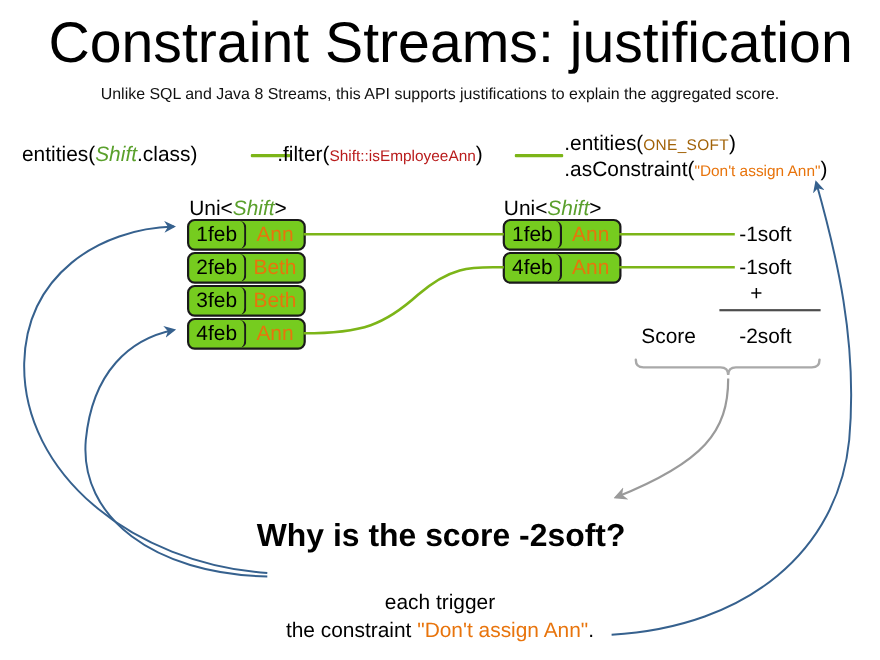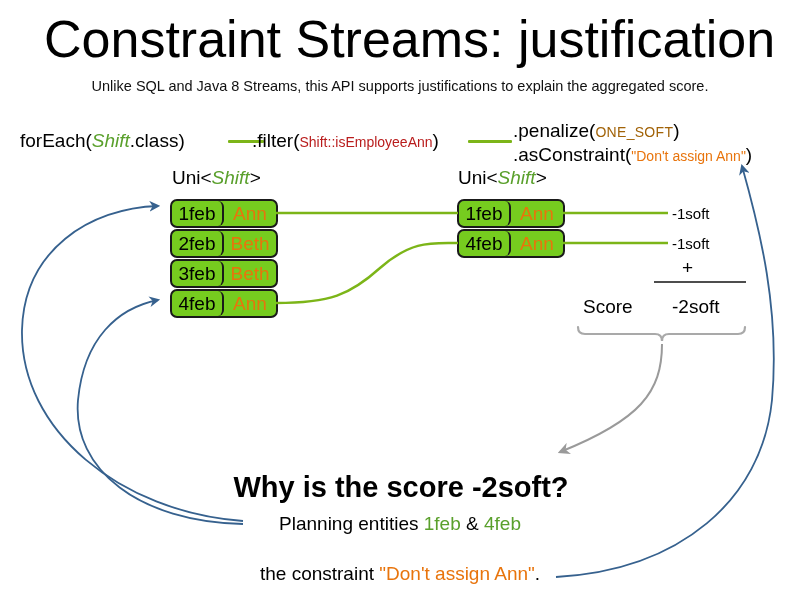--- a/index.html
+++ b/index.html
@@ -79,20 +79,21 @@
     border-radius: 1px;
   }
   #dash-1 { left: 228px; top: 140px; width: 36px; }
   #dash-2 { left: 468px; top: 140px; width: 44px; }
 
   
   .uni-caption {
     font-size: 19px;
     line-height: 22px;
     white-space: nowrap;
+    margin-top: 12px;
   }
   #uni-left  { left: 172px; top: 167px; }
   #uni-right { left: 458px; top: 167px; }
 
   
   .fact-box {
     display: flex;
     align-items: stretch;
     border: 2px solid #1a1a1a;
     border-radius: 7px;
@@ -124,21 +125,21 @@
 
   #box-l1 { left: 170px; top: 199px; }
   #box-l2 { left: 170px; top: 229px; }
   #box-l3 { left: 170px; top: 259px; }
   #box-l4 { left: 170px; top: 289px; }
   #box-r1 { left: 457px; top: 199px; }
   #box-r2 { left: 457px; top: 229px; }
 
   
   .soft-label {
-    font-size: 15px;
+    font-size: 19px;
     line-height: 22px;
     white-space: nowrap;
     color: #000;
   }
   #soft-1 { left: 672px; top: 203px; }
   #soft-2 { left: 672px; top: 233px; }
 
   #plus-sign {
     left: 682px; top: 258px;
     font-size: 19px;
@@ -195,29 +196,29 @@
   }
 </style>
 </head>
 <body>
 
 <div id="slide">
 
   <div class="abs" id="title">Constraint Streams: justification</div>
   <div class="abs" id="subtitle">Unlike SQL and Java 8 Streams, this API supports justifications to explain the aggregated score.</div>
 
-  <div class="abs" id="code-foreach"><span>forEach(</span><span class="kw-type">Shift</span><span>.class)</span></div>
+  <div class="abs" id="code-foreach"><span>entities(</span><span class="kw-type">Shift</span><span>.class)</span></div>
 
   <div class="abs code-dash" id="dash-1"></div>
 
   <div class="abs" id="code-filter"><span>.filter(</span><span class="kw-ref">Shift::isEmployeeAnn</span><span>)</span></div>
 
   <div class="abs code-dash" id="dash-2"></div>
 
-  <div class="abs" id="code-penalize"><span>.penalize(</span><span class="kw-enum">ONE_SOFT</span><span>)</span></div>
+  <div class="abs" id="code-penalize"><span>.entities(</span><span class="kw-enum">ONE_SOFT</span><span>)</span></div>
 
   <div class="abs" id="code-asconstraint"><span>.asConstraint(</span><span class="kw-str">"Don't assign Ann"</span><span>)</span></div>
 
   <div class="abs uni-caption" id="uni-left"><span>Uni&lt;</span><span class="kw-type">Shift</span><span>&gt;</span></div>
 
   <div class="abs uni-caption" id="uni-right"><span>Uni&lt;</span><span class="kw-type">Shift</span><span>&gt;</span></div>
 
   <div class="abs fact-box" id="box-l1">
     <div class="fact-cell cell-date">1feb</div>
     <div class="fact-cell cell-name">Ann</div>
@@ -246,22 +247,22 @@
 
   <div class="abs soft-label" id="soft-1">-1soft</div>
   <div class="abs soft-label" id="soft-2">-1soft</div>
   <div class="abs" id="plus-sign">+</div>
   <div class="abs" id="sum-rule"></div>
   <div class="abs" id="score-label">Score</div>
   <div class="abs" id="score-value">-2soft</div>
 
   <div class="abs" id="why-heading">Why is the score -2soft?</div>
 
-  <div class="abs explain-line" id="explain-1"><span>Planning entities </span><span class="green-ent">1feb</span><span> &amp; </span><span class="green-ent">4feb</span></div>
-
+
+  <div class="abs explain-line" id="explain-2">each trigger</div>
 
   <div class="abs explain-line" id="explain-3"><span>the constraint </span><span class="orange-str">"Don't assign Ann"</span><span>.</span></div>
 
   <svg class="overlay" viewBox="0 0 800 600">
     <defs>
       <marker id="blue-arrow" viewBox="0 0 10 10" refX="8" refY="5" markerWidth="6" markerHeight="6" orient="auto-start-reverse">
         <path d="M 0 0 L 10 5 L 0 10 L 3 5 z" fill="#36618e"></path>
       </marker>
       <marker id="gray-arrow" viewBox="0 0 10 10" refX="8" refY="5" markerWidth="6" markerHeight="6" orient="auto-start-reverse">
         <path d="M 0 0 L 10 5 L 0 10 L 3 5 z" fill="#9a9a9a"></path>

